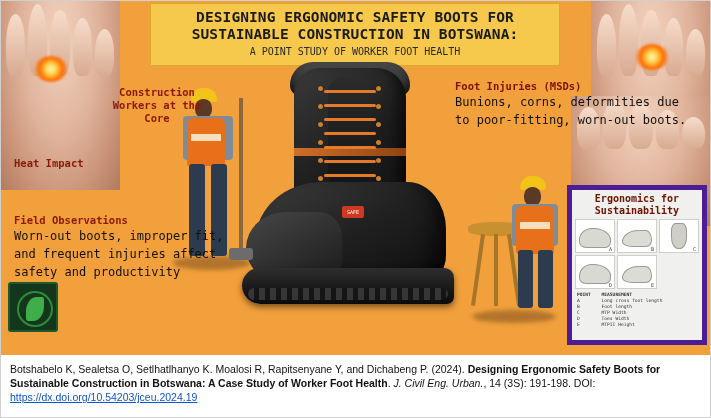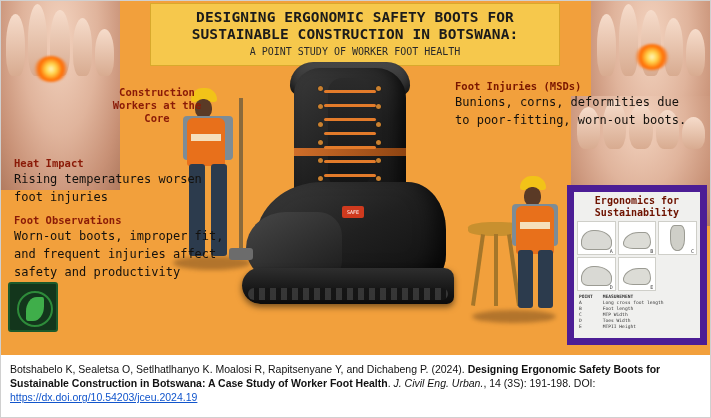--- a/index.html
+++ b/index.html
@@ -112,21 +112,21 @@
 
   
   #cal-injuries .c-head { color: #7a1600; }
 
   
   #ergo-panel {
     position: absolute;
     right: 4px; top: 185px;
     width: 140px; height: 160px;
     background: #f0f0ee;
-    border: 7px solid #4c1d95;
+    border: 5px solid #4c1d95;
   }
   #ergo-panel .ergo-title {
     font-family: "DejaVu Sans Mono", monospace;
     font-weight: bold;
     font-size: 10px;
     line-height: 12px;
     color: #6e1300;
     text-align: center;
     padding: 3px 2px 2px;
   }
@@ -470,25 +470,24 @@
       <div class="w-legs" style="left:50px;top:80px;width:15px;height:58px"></div>
       <div class="w-legs" style="left:70px;top:80px;width:15px;height:58px"></div>
     </div>
 
     <div class="callout" id="cal-workers">
       <div class="c-head">Construction Workers at the Core</div>
     </div>
 
     <div class="callout" id="cal-heat">
       <div class="c-head">Heat Impact</div>
-      <div class="c-body">Rising temperatures worsen foot injuries</div>
     </div>
 
     <div class="callout" id="cal-field">
-      <div class="c-head">Foot Observations</div>
+      <div class="c-head">Field Observations</div>
       <div class="c-body">Worn-out boots, improper fit, and frequent injuries affect safety and productivity</div>
     </div>
 
 
     <div class="callout" id="cal-injuries">
       <div class="c-head">Foot Injuries (MSDs)</div>
       <div class="c-body">Bunions, corns, deformities due to poor-fitting, worn-out boots.</div>
     </div>
 
     <div id="logo">

